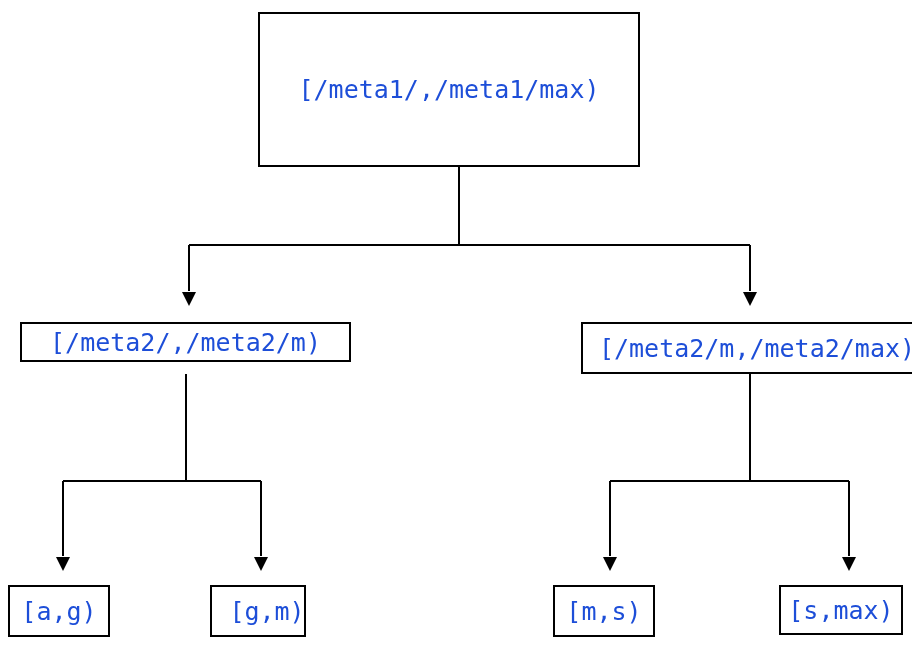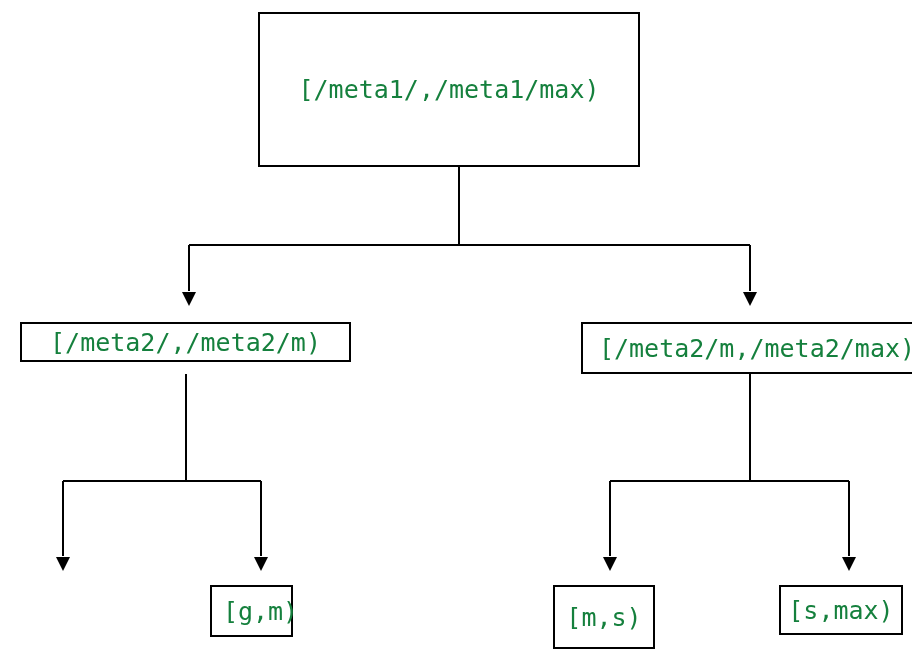--- a/index.html
+++ b/index.html
@@ -24,34 +24,34 @@
     pointer-events: none;
   }
   .node-box {
     position: absolute;
     box-sizing: border-box;
     border: 2.5px solid #000000;
     background: #ffffff;
     display: flex;
     align-items: center;
     justify-content: center;
-    color: #15803d;
+    color: #1d4ed8;
     white-space: pre;
   }
   .node-label {
     display: block;
     line-height: 1;
     letter-spacing: 0px;
   }
   .node-root  { left: 258px; top: 12px;  width: 382px; height: 155px; }
   .node-mid-l { left: 20px;  top: 322px; width: 331px; height: 40px;  }
   .node-mid-r { left: 581px; top: 322px; width: 352px; height: 52px;  }
   .node-leaf-1 { left: 8px;   top: 585px; width: 102px; height: 52px; }
-  .node-leaf-2 { left: 210px; top: 585px; width: 83px; height: 52px; padding-left: 18px; }
-  .node-leaf-3 { left: 553px; top: 585px; width: 102px; height: 64px; }
+  .node-leaf-2 { left: 210px; top: 585px; width: 96px; height: 52px; padding-left: 18px; }
+  .node-leaf-3 { left: 553px; top: 585px; width: 102px; height: 52px; }
   .node-leaf-4 { left: 779px; top: 585px; width: 124px; height: 50px; text-align: right; }
   .fs-root { font-size: 25px; }
   .fs-mid  { font-size: 25px; }
   .fs-leaf { font-size: 25px; }
 </style>
 </head>
 <body>
 
 <div id="diagram-canvas">
 
@@ -89,20 +89,23 @@
   </div>
 
   <div class="node-box node-mid-l fs-mid">
     <span class="node-label">[/meta2/,/meta2/m)</span>
   </div>
 
   <div class="node-box node-mid-r fs-mid">
     <span class="node-label">[/meta2/m,/meta2/max)</span>
   </div>
 
+  <div class="node-box node-leaf-1 fs-leaf">
+    <span class="node-label">[a,g)</span>
+  </div>
 
   <div class="node-box node-leaf-2 fs-leaf">
     <span class="node-label">[g,m)</span>
   </div>
 
   <div class="node-box node-leaf-3 fs-leaf">
     <span class="node-label">[m,s)</span>
   </div>
 
   <div class="node-box node-leaf-4 fs-leaf">

